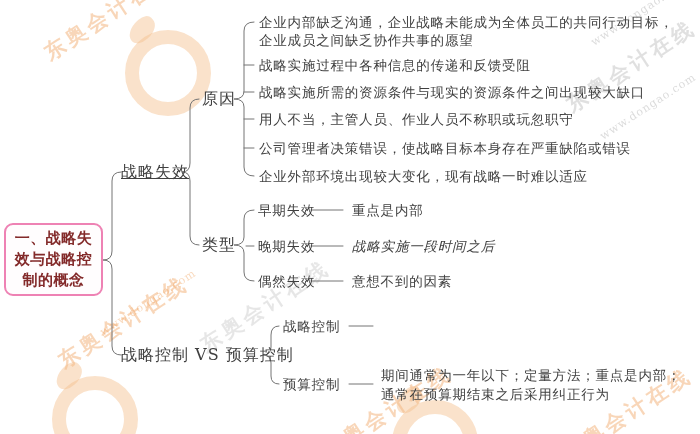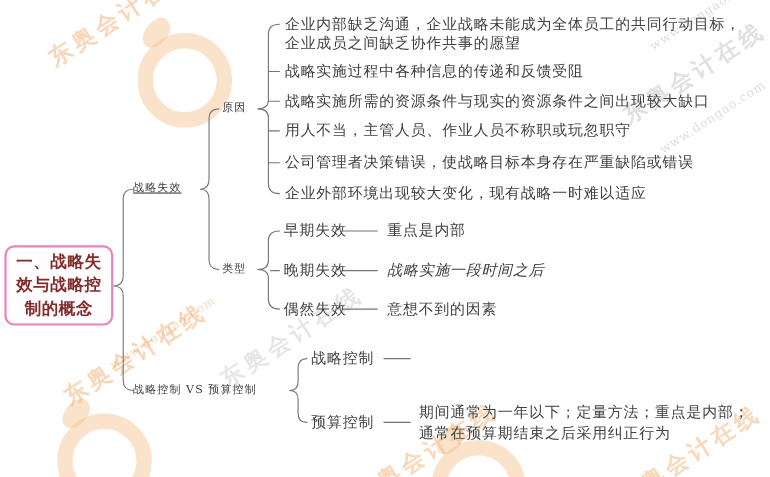--- a/index.html
+++ b/index.html
@@ -19,21 +19,21 @@
   svg.connectors{position:absolute;left:0;top:0;z-index:1;}
   svg.connectors path{fill:none;stroke:var(--line,#747474);stroke-width:1;stroke-linecap:round;}
   
   .abs{position:absolute;z-index:2;}
   .root-node{
     left:4px;top:223px;width:99px;height:73px;box-sizing:border-box;
     border:2px solid var(--root_border,#ee82b4);border-radius:9px;background:#fffdfe;
     display:flex;align-items:center;justify-content:center;text-align:center;
     font-size:15px;font-weight:bold;line-height:21px;color:var(--root_text,#832a2a);letter-spacing:.5px;padding:2px 4px;
   }
-  .branch-label{font-size:10px;line-height:18px;letter-spacing:1px;white-space:nowrap;}
+  .branch-label{font-size:16px;line-height:18px;letter-spacing:1px;white-space:nowrap;}
   .leaf{font-size:13.5px;line-height:18px;letter-spacing:.8px;}
   .leaf.wrap{line-height:18px;}
   .nowrap{white-space:nowrap;}
 </style>
 </head>
 <body>
 
 <div class="canvas">
 
   <div class="wm wm-brand" style="left:34px;top:0px;">东奥会计在线</div>

